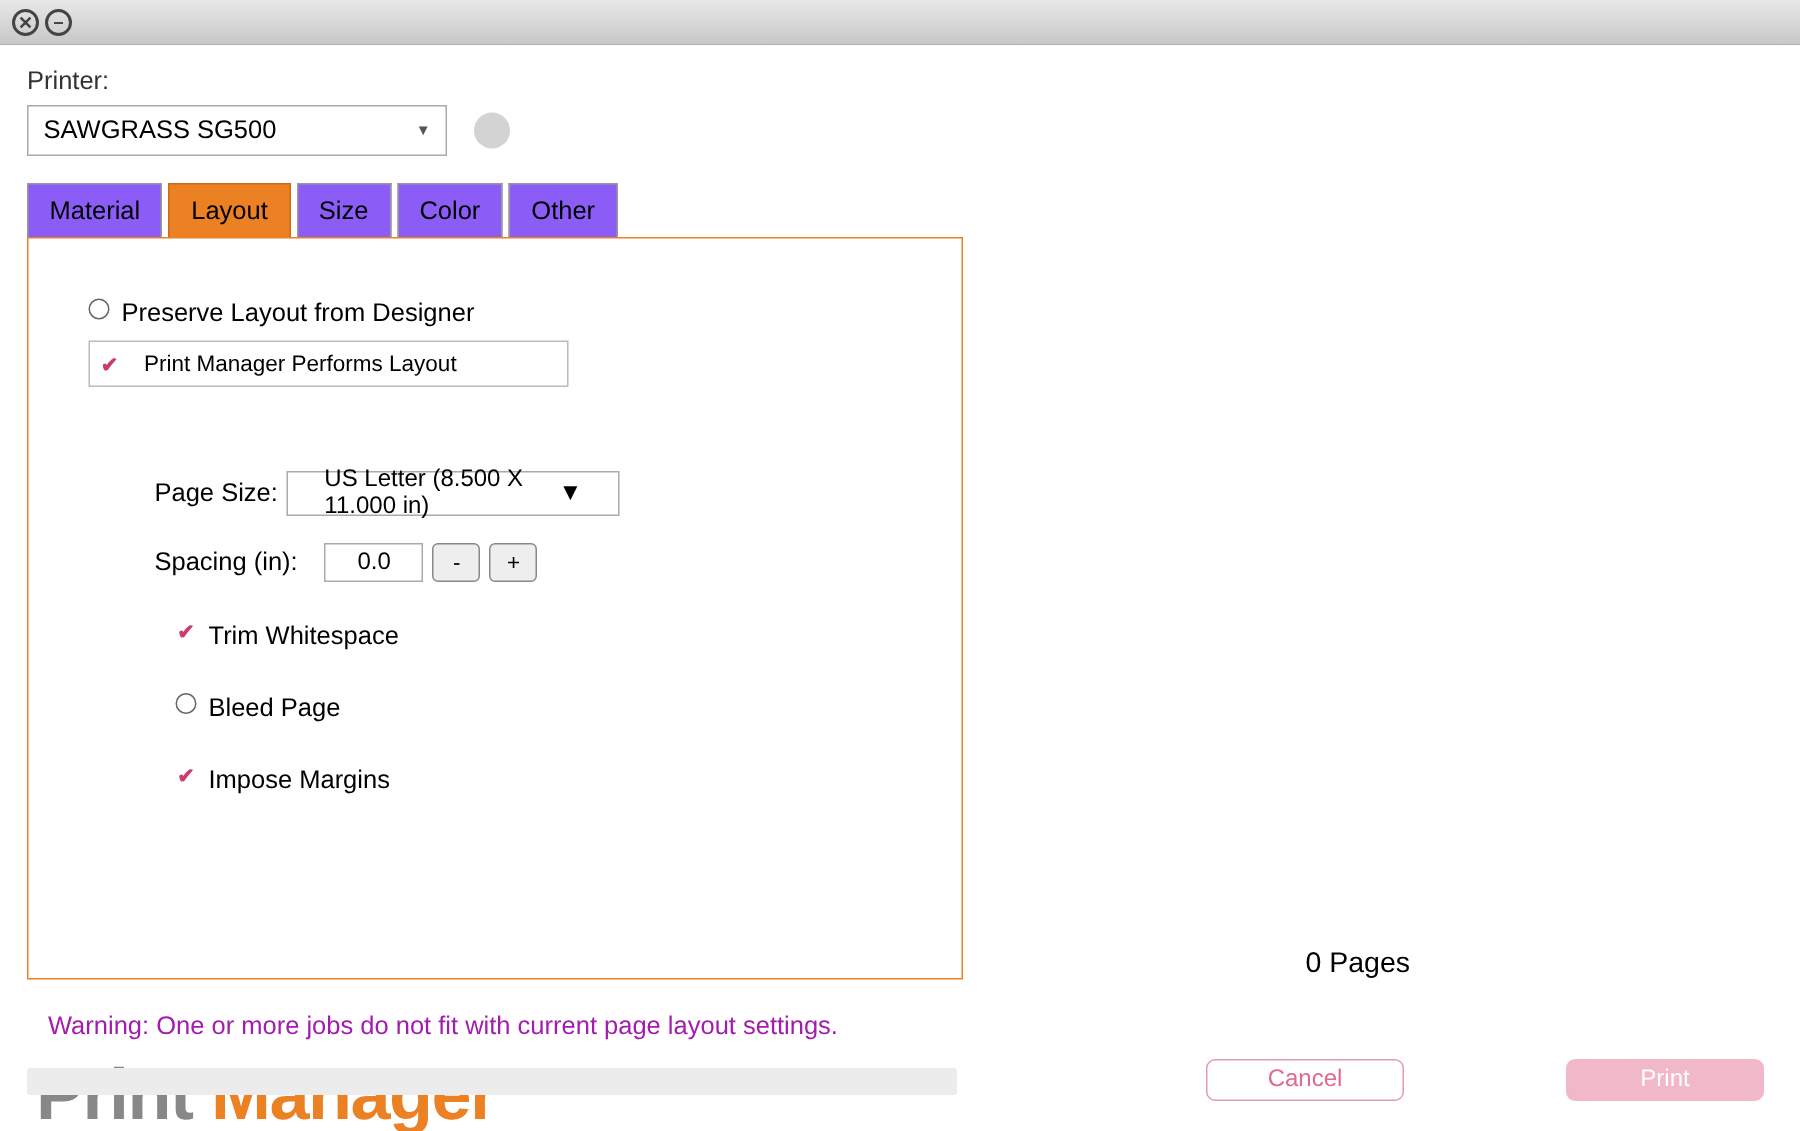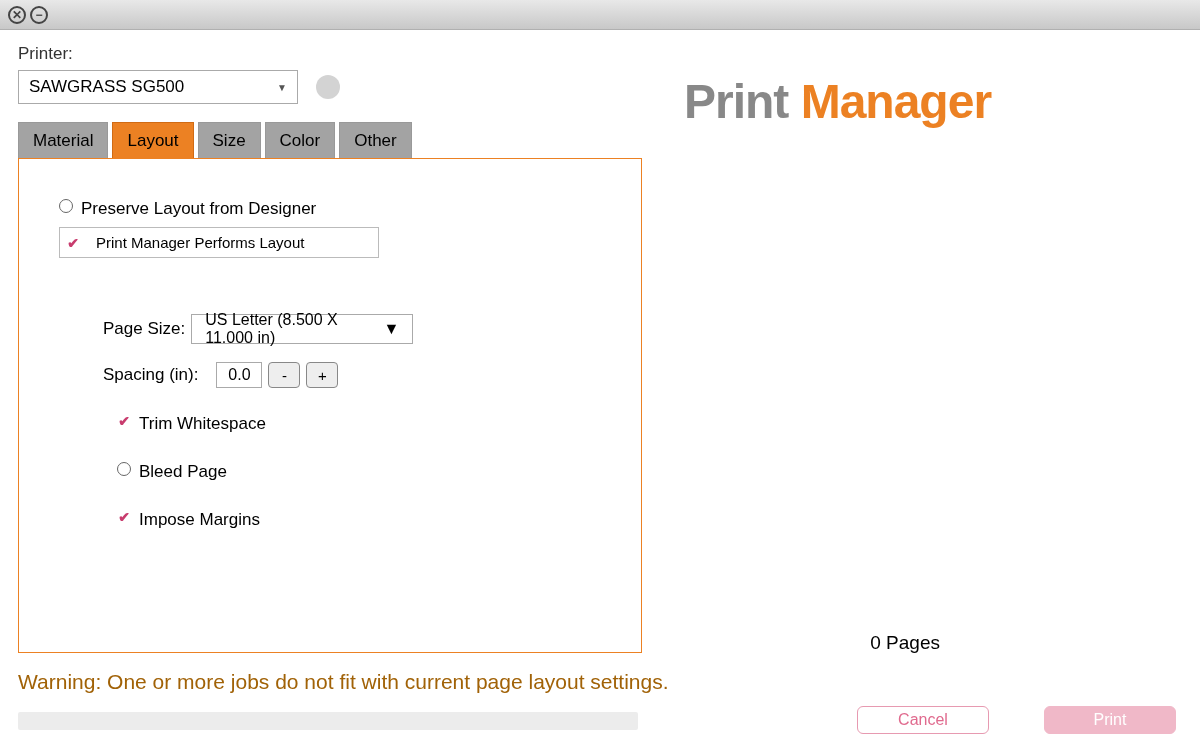--- a/index.html
+++ b/index.html
@@ -33,20 +33,21 @@
     color:#444;
   }
   .title-center {
     position:absolute; left:0; right:0; text-align:center;
     font-weight:600; font-size:17px; color:#333;
     pointer-events:none;
   }
   .content {
     display:flex;
     height: calc(100% - 30px);
+    flex-direction: column;
   }
   .left {
     width: 660px;
     padding: 14px 18px 6px 18px;
     display:flex; flex-direction:column;
   }
   .right {
     flex:1;
     padding: 14px 24px 20px 24px;
     display:flex; flex-direction:column;
@@ -60,21 +61,21 @@
     cursor:pointer;
   }
   .dropdown .arrow { font-size:10px; color:#555;}
   .status-dot {
     width:24px; height:24px; border-radius:50%;
     background:#d3d3d3;
   }
   .tabs { display:flex; }
   .tab {
     height:36px; padding:0 14px; display:flex; align-items:center;
-    background:#a3a3a3; border:1px solid #999; border-bottom:none;
+    background:#8b5cf6; border:1px solid #999; border-bottom:none;
     margin-right:4px; font-size:17px; cursor:pointer;
   }
   .tab.active { background:#ec8123; border-color:#d06b15;}
   .panel {
     border:1px solid #ec8123; flex:0 0 auto; height:495px;
     padding: 40px 40px 20px 40px;
   }
   .radio-row, .check-row {
     display:flex; gap:8px;
     font-size:17px; margin-bottom:8px;
@@ -87,38 +88,38 @@
     width:14px;height:14px;
     display:inline-flex;align-items:center;justify-content:center;
     font-size:14px; color:#c83c6e; font-weight:bold; line-height:1;
   }
   .check::before { content:"✔"; }
   .boxed { border:1px solid #bbb; padding:6px 74px 6px 6px; display:inline-flex; align-items:center; gap:16px;}
   .section-b { margin-top:56px; padding-left:44px;}
   .field-row { display:flex; align-items:center; gap:6px; margin-bottom:18px; font-size:17px;}
   .page-dd {
     border:1px solid #aaa; height:30px; display:flex;align-items:center;justify-content:space-between;
-    padding:0 13px; width:222px; font-size:16px; cursor:pointer;
+    padding:0 24px; width:222px; font-size:16px; cursor:pointer;
   }
   .spin-input {
-    border:1px solid #aaa; height:26px; width:46px; text-align:center; font-size:16px;
+    border:1px solid #aaa; height:26px; width:66px; text-align:center; font-size:16px;
   }
   .step-btn {
     border:1px solid #888; background:#eee; height:26px; width:32px;
     display:inline-flex;align-items:center;justify-content:center;
     font-size:15px; border-radius:4px; cursor:pointer;
   }
   .opts { margin-top:26px; padding-left:14px; display:flex;flex-direction:column;gap:20px;}
-  .warning { color:#a16207; font-size:21px; padding:0 18px; position:absolute; left:0; bottom:60px;}
+  .warning { color:#a21caf; font-size:17px; padding:0 32px; position:absolute; left:0; bottom:60px;}
   .logo { font-size:48px; font-weight:700; margin-top:30px; letter-spacing:-1px;}
   .logo .g { color:#888;}
   .logo .o { color:#ec8123;}
   .pages { position:absolute; right:260px; bottom:100px; font-size:19px;}
   .footer-btns {
-    position:absolute; right:24px; bottom:20px; display:flex; gap:55px;
+    position:absolute; right:24px; bottom:20px; display:flex; gap:108px;
   }
   .btn {
     width:132px; height:28px; border-radius:6px; border:1px solid #e79ab1;
     display:flex;align-items:center;justify-content:center;
     font-size:16px; cursor:pointer;
   }
   .btn.cancel { background:#fff; color:#e06a8e; border-color:#e79ab1;}
   .btn.print  { background:#f0b8c8; color:#fff; border-color:#f0b8c8;}
   .progress-track {
     position:absolute; left:18px; bottom:24px; width:620px; height:18px;

